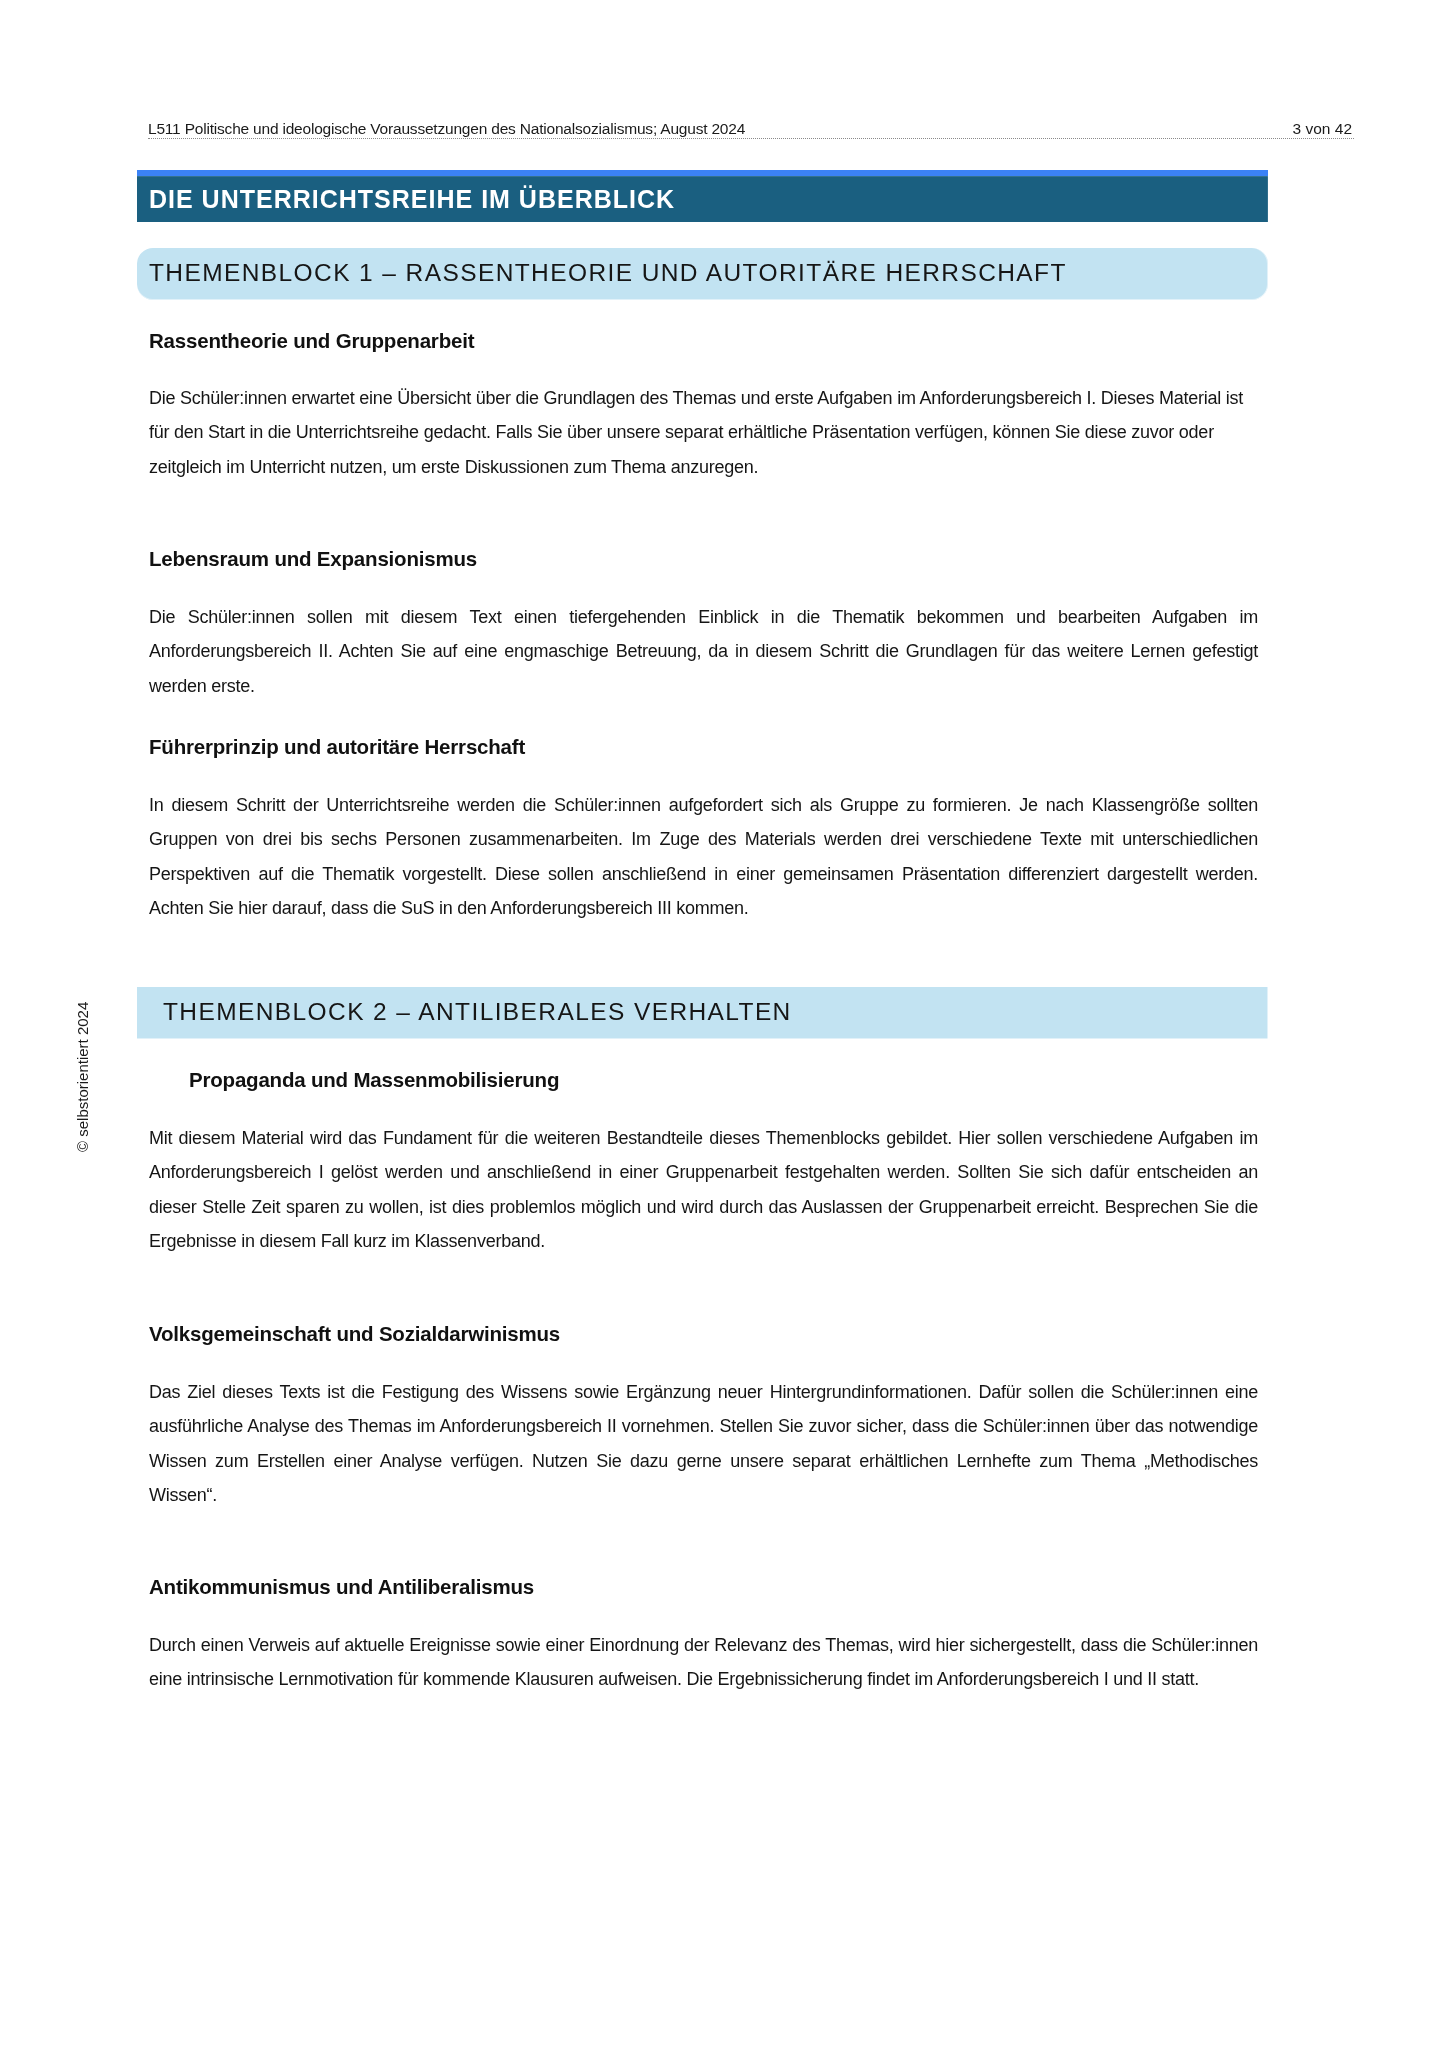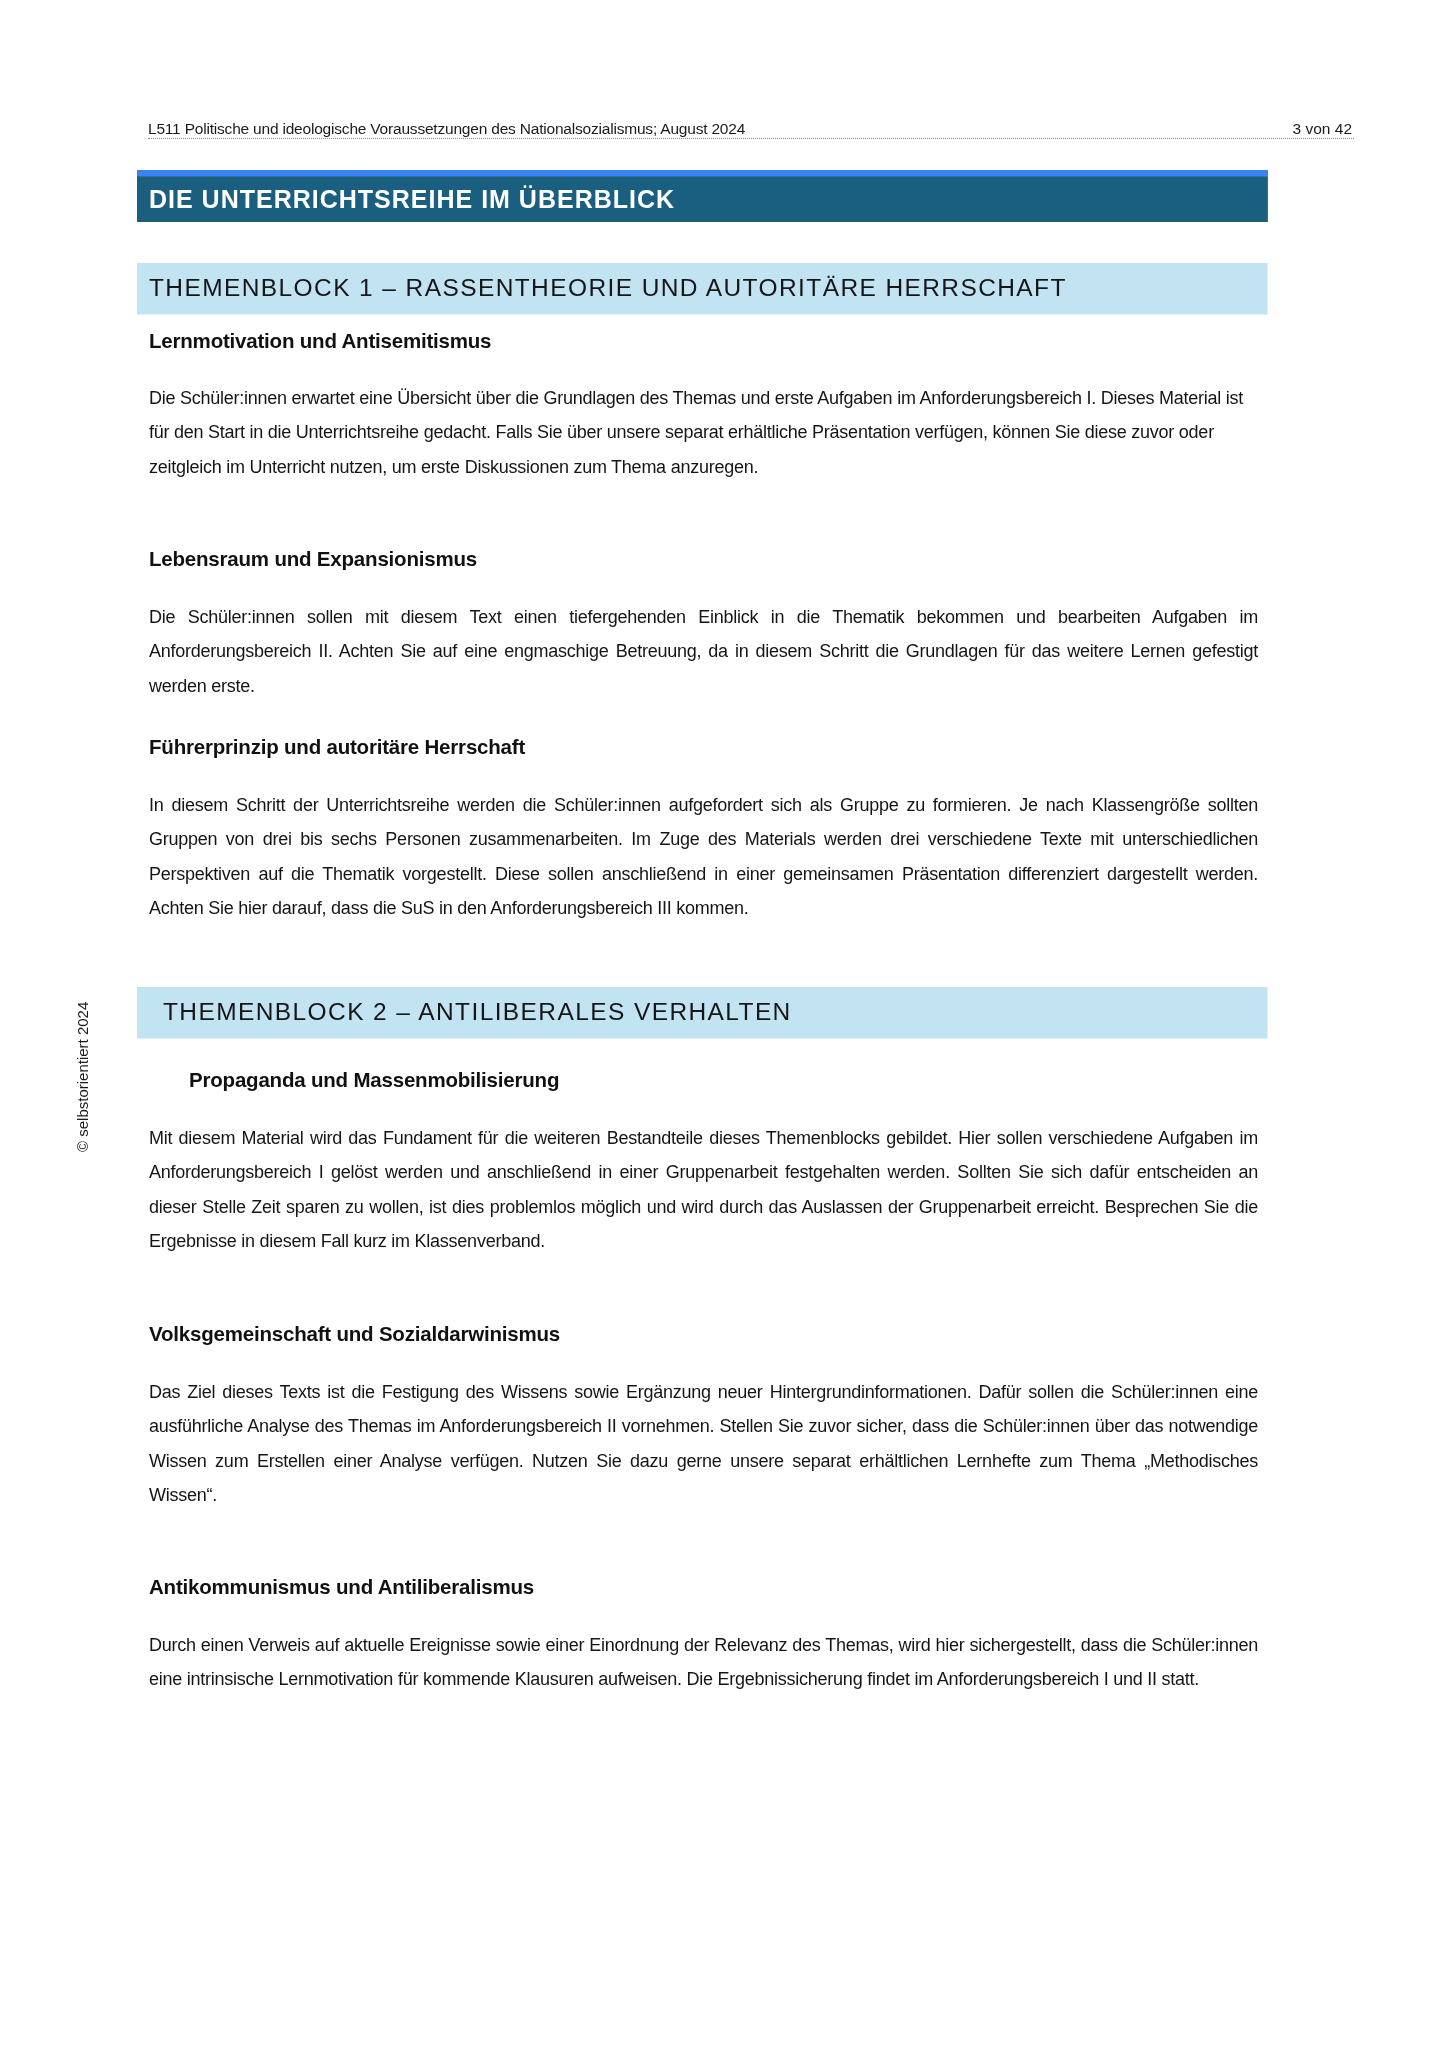--- a/index.html
+++ b/index.html
@@ -56,25 +56,25 @@
   <span class="hdr-title">L511 Politische und ideologische Voraussetzungen des Nationalsozialismus; August 2024</span>
   <span class="hdr-page">3 von 42</span>
 </div>
 
 <div class="side-copyright">© selbstorientiert 2024</div>
 
 <div class="main-banner">
   <span>DIE UNTERRICHTSREIHE IM ÜBERBLICK</span>
 </div>
 
-<div class="block-banner" style="top:263px;">
+<div class="block-banner" style="top:248px;border-radius:16px;">
   <span>THEMENBLOCK 1 – RASSENTHEORIE UND AUTORITÄRE HERRSCHAFT</span>
 </div>
 
-<div class="sub-heading" style="top:329px;">Lernmotivation und Antisemitismus</div>
+<div class="sub-heading" style="top:329px;">Rassentheorie und Gruppenarbeit</div>
 <div class="para left" style="top:381px;">Die Schüler:innen erwartet eine Übersicht über die Grundlagen des Themas und erste Aufgaben im Anforderungsbereich I. Dieses Material ist für den Start in die Unterrichtsreihe gedacht. Falls Sie über unsere separat erhältliche Präsentation verfügen, können Sie diese zuvor oder zeitgleich im Unterricht nutzen, um erste Diskussionen zum Thema anzuregen.</div>
 
 <div class="sub-heading" style="top:547px;">Lebensraum und Expansionismus</div>
 <div class="para" style="top:600px;">Die Schüler:innen sollen mit diesem Text einen tiefergehenden Einblick in die Thematik bekommen und bearbeiten Aufgaben im Anforderungsbereich II. Achten Sie auf eine engmaschige Betreuung, da in diesem Schritt die Grundlagen für das weitere Lernen gefestigt werden erste.</div>
 
 <div class="sub-heading" style="top:735px;">Führerprinzip und autoritäre Herrschaft</div>
 <div class="para" style="top:788px;">In diesem Schritt der Unterrichtsreihe werden die Schüler:innen aufgefordert sich als Gruppe zu formieren. Je nach Klassengröße sollten Gruppen von drei bis sechs Personen zusammenarbeiten. Im Zuge des Materials werden drei verschiedene Texte mit unterschiedlichen Perspektiven auf die Thematik vorgestellt. Diese sollen anschließend in einer gemeinsamen Präsentation differenziert dargestellt werden. Achten Sie hier darauf, dass die SuS in den Anforderungsbereich III kommen.</div>
 
 <div class="block-banner" style="top:987px;padding-left:26px;">
   <span>THEMENBLOCK 2 – ANTILIBERALES VERHALTEN</span>

